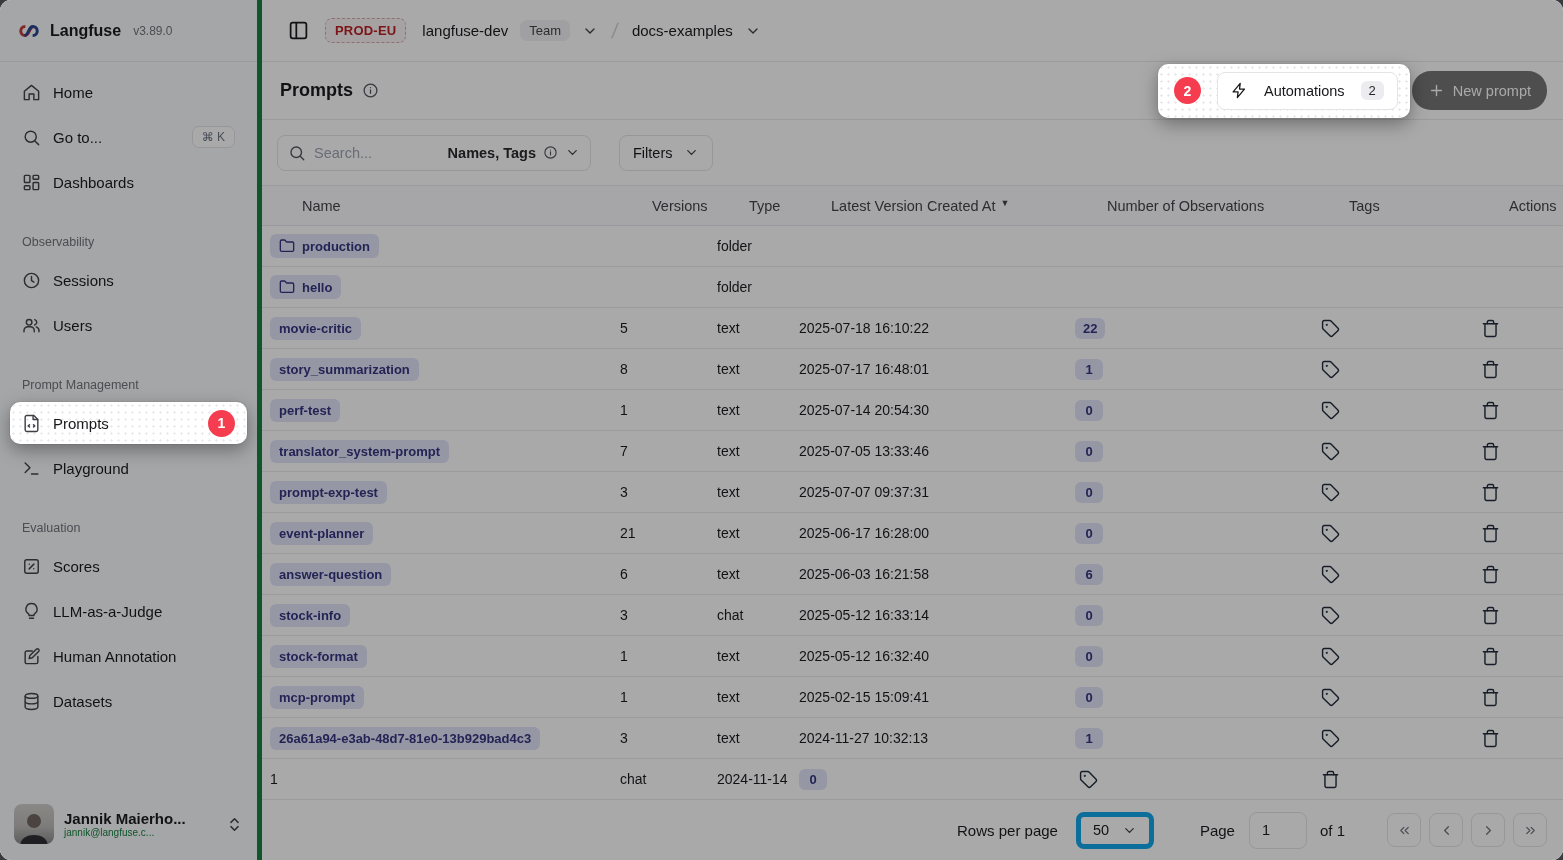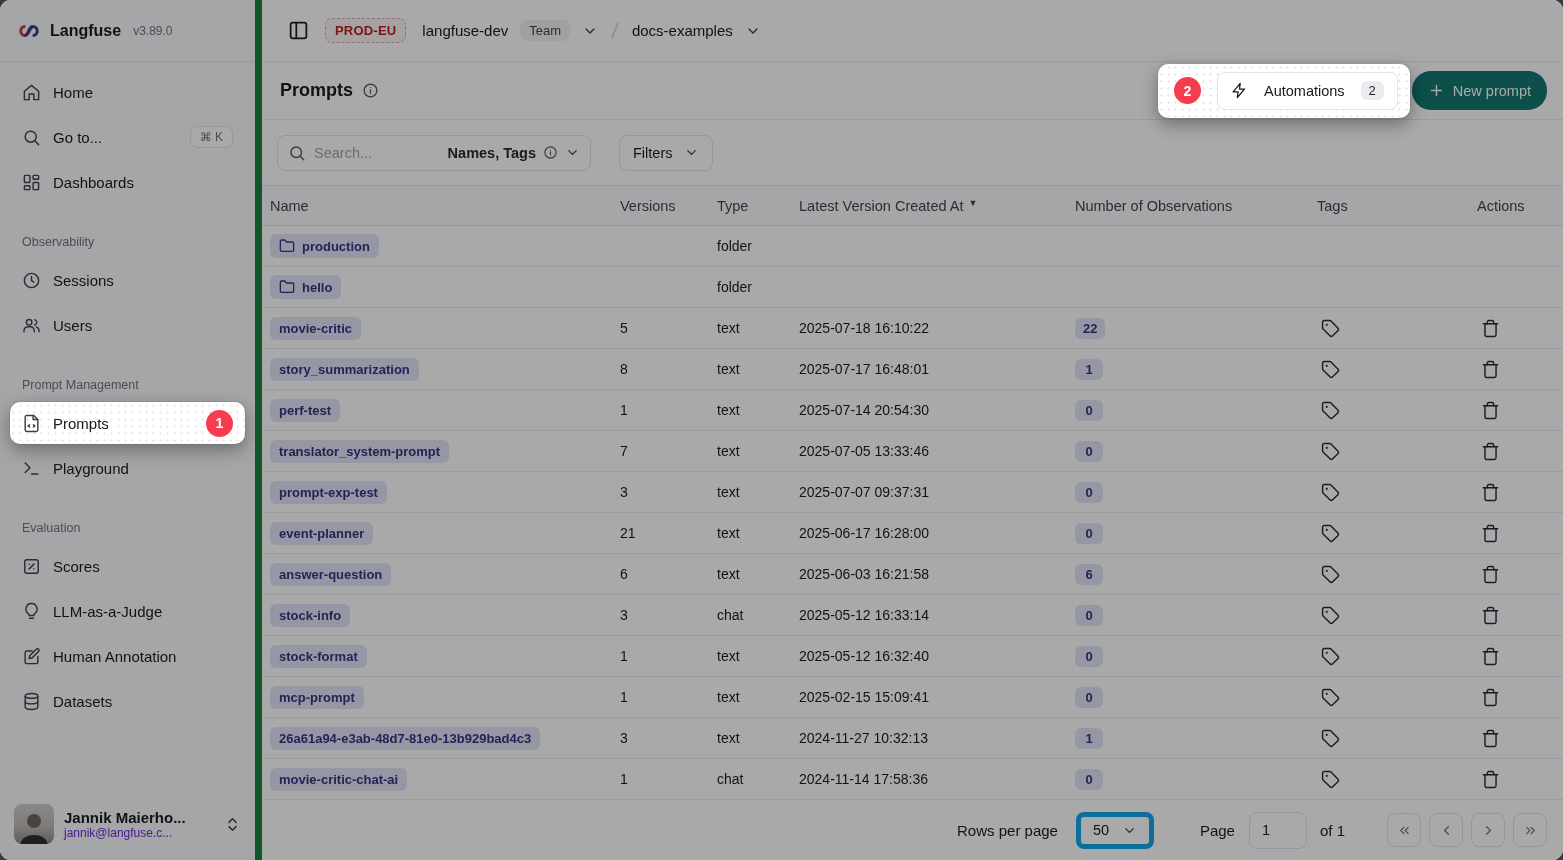--- a/index.html
+++ b/index.html
@@ -4,40 +4,40 @@
 <style>
   * { margin:0; padding:0; box-sizing:border-box; }
   html,body { width:1563px; height:860px; background:#3a3a3e; font-family:"Liberation Sans", sans-serif; }
   .app { position:relative; width:1563px; height:860px; background:#ffffff; border-radius:11px; overflow:hidden; display:flex; }
 
   
   .dim-overlay { position:absolute; inset:0; background:rgba(8,8,12,0.35); z-index:50; pointer-events:none; }
   .spotlight { position:relative; z-index:60; }
 
   
-  .sidebar { width:262px; min-width:262px; height:100%; background:#f9fafb; border-right:7px solid #15803d; display:flex; flex-direction:column; }
+  .sidebar { width:262px; min-width:262px; height:100%; background:#f9fafb; border-right:5px solid #15803d; display:flex; flex-direction:column; }
   .logo-row { height:62px; display:flex; align-items:center; gap:10px; padding:0 18px; border-bottom:1px solid #e9eaec; }
   .logo-name { font-size:16px; font-weight:700; color:#18181b; }
   .logo-version { font-size:12px; color:#71717a; margin-left:2px; }
   .nav { flex:1; padding:12px; display:flex; flex-direction:column; overflow:hidden; }
   .nav-item { height:36px; display:flex; align-items:center; gap:12px; padding:0 10px; border-radius:8px; color:#18181b; font-size:15px; margin-bottom:9px; cursor:pointer; }
   .nav-item svg { color:#3f3f46; flex:none; }
   .nav-item .grow { flex:1; }
   .kbd { font-size:12px; color:#6b7280; border:1px solid #e4e4e7; background:#fff; border-radius:7px; padding:3px 9px; }
   .nav-section { font-size:12.5px; color:#71717a; padding:0 10px; margin-top:26px; margin-bottom:13px; }
   .nav-item.active-spot { background:#fff; border-radius:10px; height:42px; margin:-3px -2px 6px -2px; padding:0 12px;
       box-shadow:0 0 0 1px rgba(0,0,0,0.05), 0 6px 18px rgba(0,0,0,0.35);
       background-image:radial-gradient(rgba(120,120,135,0.14) 1px, transparent 1.3px); background-size:7px 7px; }
   .red-circle { width:27px; height:27px; border-radius:50%; background:#f63d50; color:#fff; font-size:14px; font-weight:700; display:flex; align-items:center; justify-content:center; flex:none; }
   .user-row { display:flex; align-items:center; gap:10px; padding:12px 14px 16px 14px; }
   .avatar { width:40px; height:40px; border-radius:8px; background:linear-gradient(180deg,#cfcdc8 0%,#bdbbb6 55%,#8a8a8a 100%); overflow:hidden; flex:none; position:relative; }
   .avatar svg { position:absolute; bottom:-3px; left:3px; }
   .user-meta { flex:1; min-width:0; }
   .user-name { font-size:15px; font-weight:700; color:#18181b; white-space:nowrap; }
-  .user-email { font-size:12px; color:#6d28d9; white-space:nowrap; }
+  .user-email { font-size:10px; color:#15803d; white-space:nowrap; }
 
   
   .main { flex:1; display:flex; flex-direction:column; min-width:0; background:#fff; }
   .topbar { height:62px; display:flex; align-items:center; gap:12px; padding:0 22px; border-bottom:1px solid #e9eaec; }
   .panel-btn { background:none; border:none; cursor:pointer; color:#18181b; display:flex; padding:4px; }
   .env-badge { font-size:13px; font-weight:700; color:#b91c1c; background:#fbf5f5; border:1px dashed #d8a8a8; border-radius:7px; padding:4px 9px; letter-spacing:0.2px; }
   .org-name { font-size:15px; color:#18181b; margin-left:4px; }
   .pill { font-size:13px; color:#3f3f46; background:#f1f1f3; border-radius:7px; padding:3px 9px; }
   .crumb-sep { color:#d4d4d8; font-size:21px; font-weight:300; padding:0 2px; transform:skewX(-8deg); }
   .proj-name { font-size:15px; color:#18181b; }
@@ -45,34 +45,34 @@
 
   .page-header { height:58px; display:flex; align-items:center; padding:0 16px 0 18px; border-bottom:1px solid #e9eaec; position:relative; }
   .page-title { font-size:18px; font-weight:700; color:#18181b; }
   .info-icon { color:#52525b; margin-left:9px; display:flex; cursor:pointer; }
   .header-right { margin-left:auto; display:flex; align-items:center; }
   .callout { display:flex; align-items:center; gap:16px; background:#fff; border-radius:10px; padding:8px 12px 8px 16px; margin-right:2px;
       box-shadow:0 0 0 1px rgba(0,0,0,0.04), 0 6px 18px rgba(0,0,0,0.35);
       background-image:radial-gradient(rgba(120,120,135,0.16) 1px, transparent 1.3px); background-size:7px 7px; }
   .automations-btn { display:flex; align-items:center; gap:16px; background:#fff; border:1px solid #e4e4e7; border-radius:8px; height:38px; padding:0 13px; font-size:14.5px; font-weight:500; color:#18181b; cursor:pointer; font-family:inherit; }
   .count-pill { background:#ececf0; border-radius:6px; font-size:13px; color:#27272a; padding:2px 8px; }
-  .new-prompt-btn { display:flex; align-items:center; gap:8px; background:#0f766e; color:#fff; border:none; border-radius:19px; height:39px; padding:0 16px; font-size:14.5px; font-weight:500; cursor:pointer; font-family:inherit; }
+  .new-prompt-btn { display:flex; align-items:center; gap:8px; background:#737373; color:#fff; border:none; border-radius:19px; height:39px; padding:0 16px; font-size:14.5px; font-weight:500; cursor:pointer; font-family:inherit; }
 
   .toolbar { height:66px; display:flex; align-items:center; padding:0 16px 0 15px; border-bottom:1px solid #e9eaec; }
   .search-box { width:314px; height:36px; border:1px solid #e4e4e7; border-radius:8px; display:flex; align-items:center; padding:0 10px; gap:8px; background:#fff; }
   .search-box input { border:none; outline:none; flex:1; min-width:0; font-size:14.5px; font-family:inherit; color:#404040; background:transparent; }
   .search-box input::placeholder { color:#9ca3af; }
   .search-scope { display:flex; align-items:center; gap:7px; font-size:14.5px; font-weight:600; color:#27272a; cursor:pointer; white-space:nowrap; }
   .filters-btn { margin-left:28px; height:36px; display:flex; align-items:center; gap:12px; border:1px solid #e4e4e7; background:#fff; border-radius:8px; padding:0 13px; font-size:14.5px; color:#18181b; cursor:pointer; font-family:inherit; }
 
   
   .table { flex:none; }
   .thead, .trow { display:grid; grid-template-columns:350px 97px 82px 276px 242px 160px 1fr; align-items:center; }
   .thead { height:40px; border-bottom:1px solid #e5e7eb; background:#fbfbfc; }
-  .th { font-size:14.5px; font-weight:500; color:#404049; padding:0 8px; white-space:nowrap; display:flex; align-items:flex-start; gap:5px; }
+  .th { font-size:14.5px; font-weight:500; color:#404049; padding:0 8px; white-space:nowrap; display:flex; align-items:flex-start; gap:5px;margin-left:32px; }
   .sort-tri { font-size:9px; color:#404049; }
   .trow { height:41px; border-bottom:1px solid #e9eaec; }
   .cell { padding:0 8px; font-size:14px; color:#18181b; white-space:nowrap; overflow:hidden; display:flex; align-items:center; }
   .pbadge { display:inline-flex; align-items:center; gap:7px; background:#e2e4f6; color:#32327d; font-size:13px; font-weight:700; border-radius:6px; padding:4px 9px; cursor:pointer; max-width:100%; }
   .pbadge svg { color:#32327d; flex:none; }
   .obadge { display:inline-flex; justify-content:center; min-width:28px; background:#e2e4f6; color:#32327d; font-size:13px; font-weight:700; border-radius:6px; padding:3px 8px; }
   .iconbtn { background:none; border:none; cursor:pointer; color:#1f2937; display:flex; padding:4px; }
 
   
   .footer { flex:1; display:flex; align-items:center; justify-content:flex-end; padding:0 16px; gap:0; }
@@ -690,26 +690,20 @@
       <button class="iconbtn">
         <svg width="19" height="19" viewBox="0 0 24 24" fill="none" stroke="currentColor" stroke-width="1.8" stroke-linecap="round" stroke-linejoin="round">
                   <path d="M3 6h18"></path>
                   <path d="M19 6v14a2 2 0 0 1-2 2H7a2 2 0 0 1-2-2V6"></path>
                   <path d="M8 6V4a2 2 0 0 1 2-2h4a2 2 0 0 1 2 2v2"></path>
                 </svg>
       </button>
     </div>
   </div>
           <div class="trow">
-    <div class="cell">
-      <span class="pbadge">
-
-        <span>movie-critic-chat-ai</span>
-      </span>
-    </div>
     <div class="cell">1</div>
     <div class="cell">chat</div>
     <div class="cell">2024-11-14 17:58:36</div>
     <div class="cell">
               <span class="obadge">0</span>
             </div>
     <div class="cell">
       <button class="iconbtn">
         <svg width="19" height="19" viewBox="0 0 24 24" fill="none" stroke="currentColor" stroke-width="1.8" stroke-linejoin="round">
                   <path d="M12.59 2.59A2 2 0 0 0 11.17 2H4a2 2 0 0 0-2 2v7.17a2 2 0 0 0 .59 1.42l8.7 8.7a2.43 2.43 0 0 0 3.42 0l6.58-6.58a2.43 2.43 0 0 0 0-3.42z"></path>

